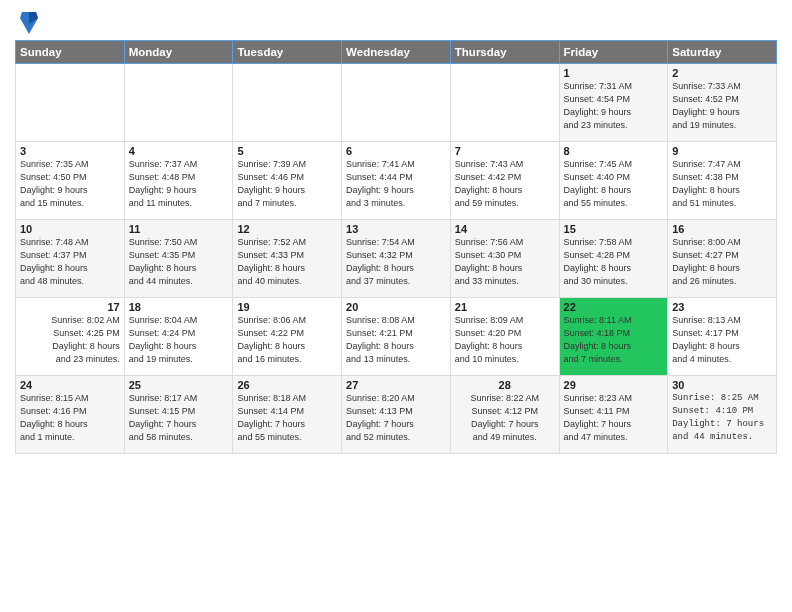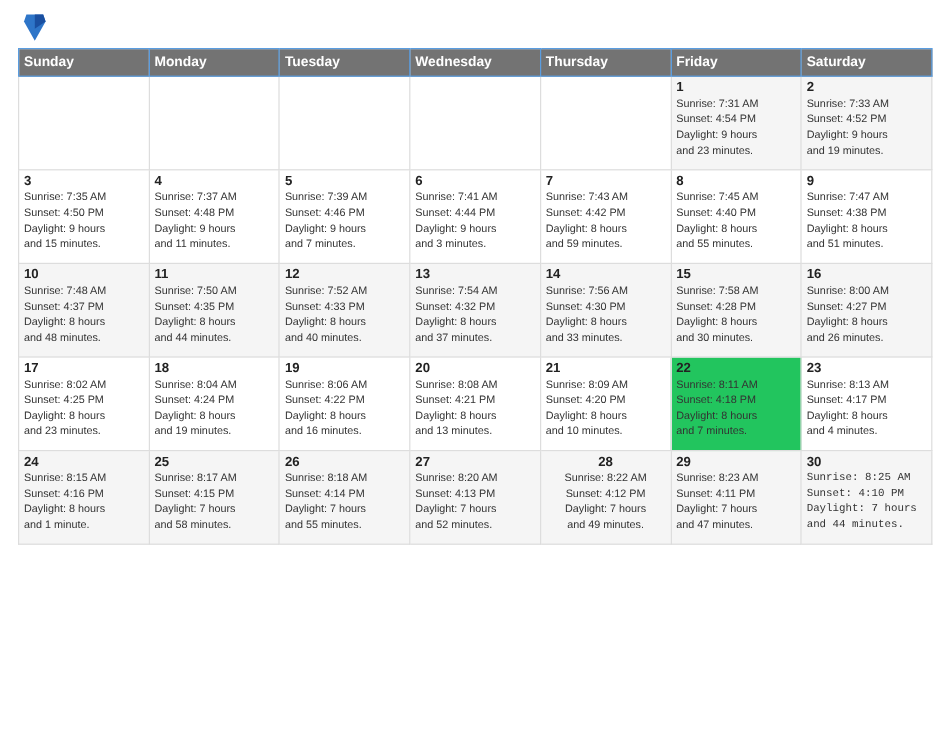--- a/index.html
+++ b/index.html
@@ -235,21 +235,21 @@
           </td>
           <td style="background: rgb(245, 245, 245);">
             <span class="day-num">16</span>
             <div class="day-info" style="white-space: pre-line;">Sunrise: 8:00 AM
 Sunset: 4:27 PM
 Daylight: 8 hours
 and 26 minutes.</div>
           </td>
         </tr>
         <tr>
-          <td style="background: rgb(255, 255, 255);">
+          <td style="background: rgb(255, 255, 255); text-align: right;">
             <span class="day-num">17</span>
             <div class="day-info" style="white-space: pre-line;">Sunrise: 8:02 AM
 Sunset: 4:25 PM
 Daylight: 8 hours
 and 23 minutes.</div>
           </td>
           <td style="background: rgb(255, 255, 255);">
             <span class="day-num">18</span>
             <div class="day-info" style="white-space: pre-line;">Sunrise: 8:04 AM
 Sunset: 4:24 PM

